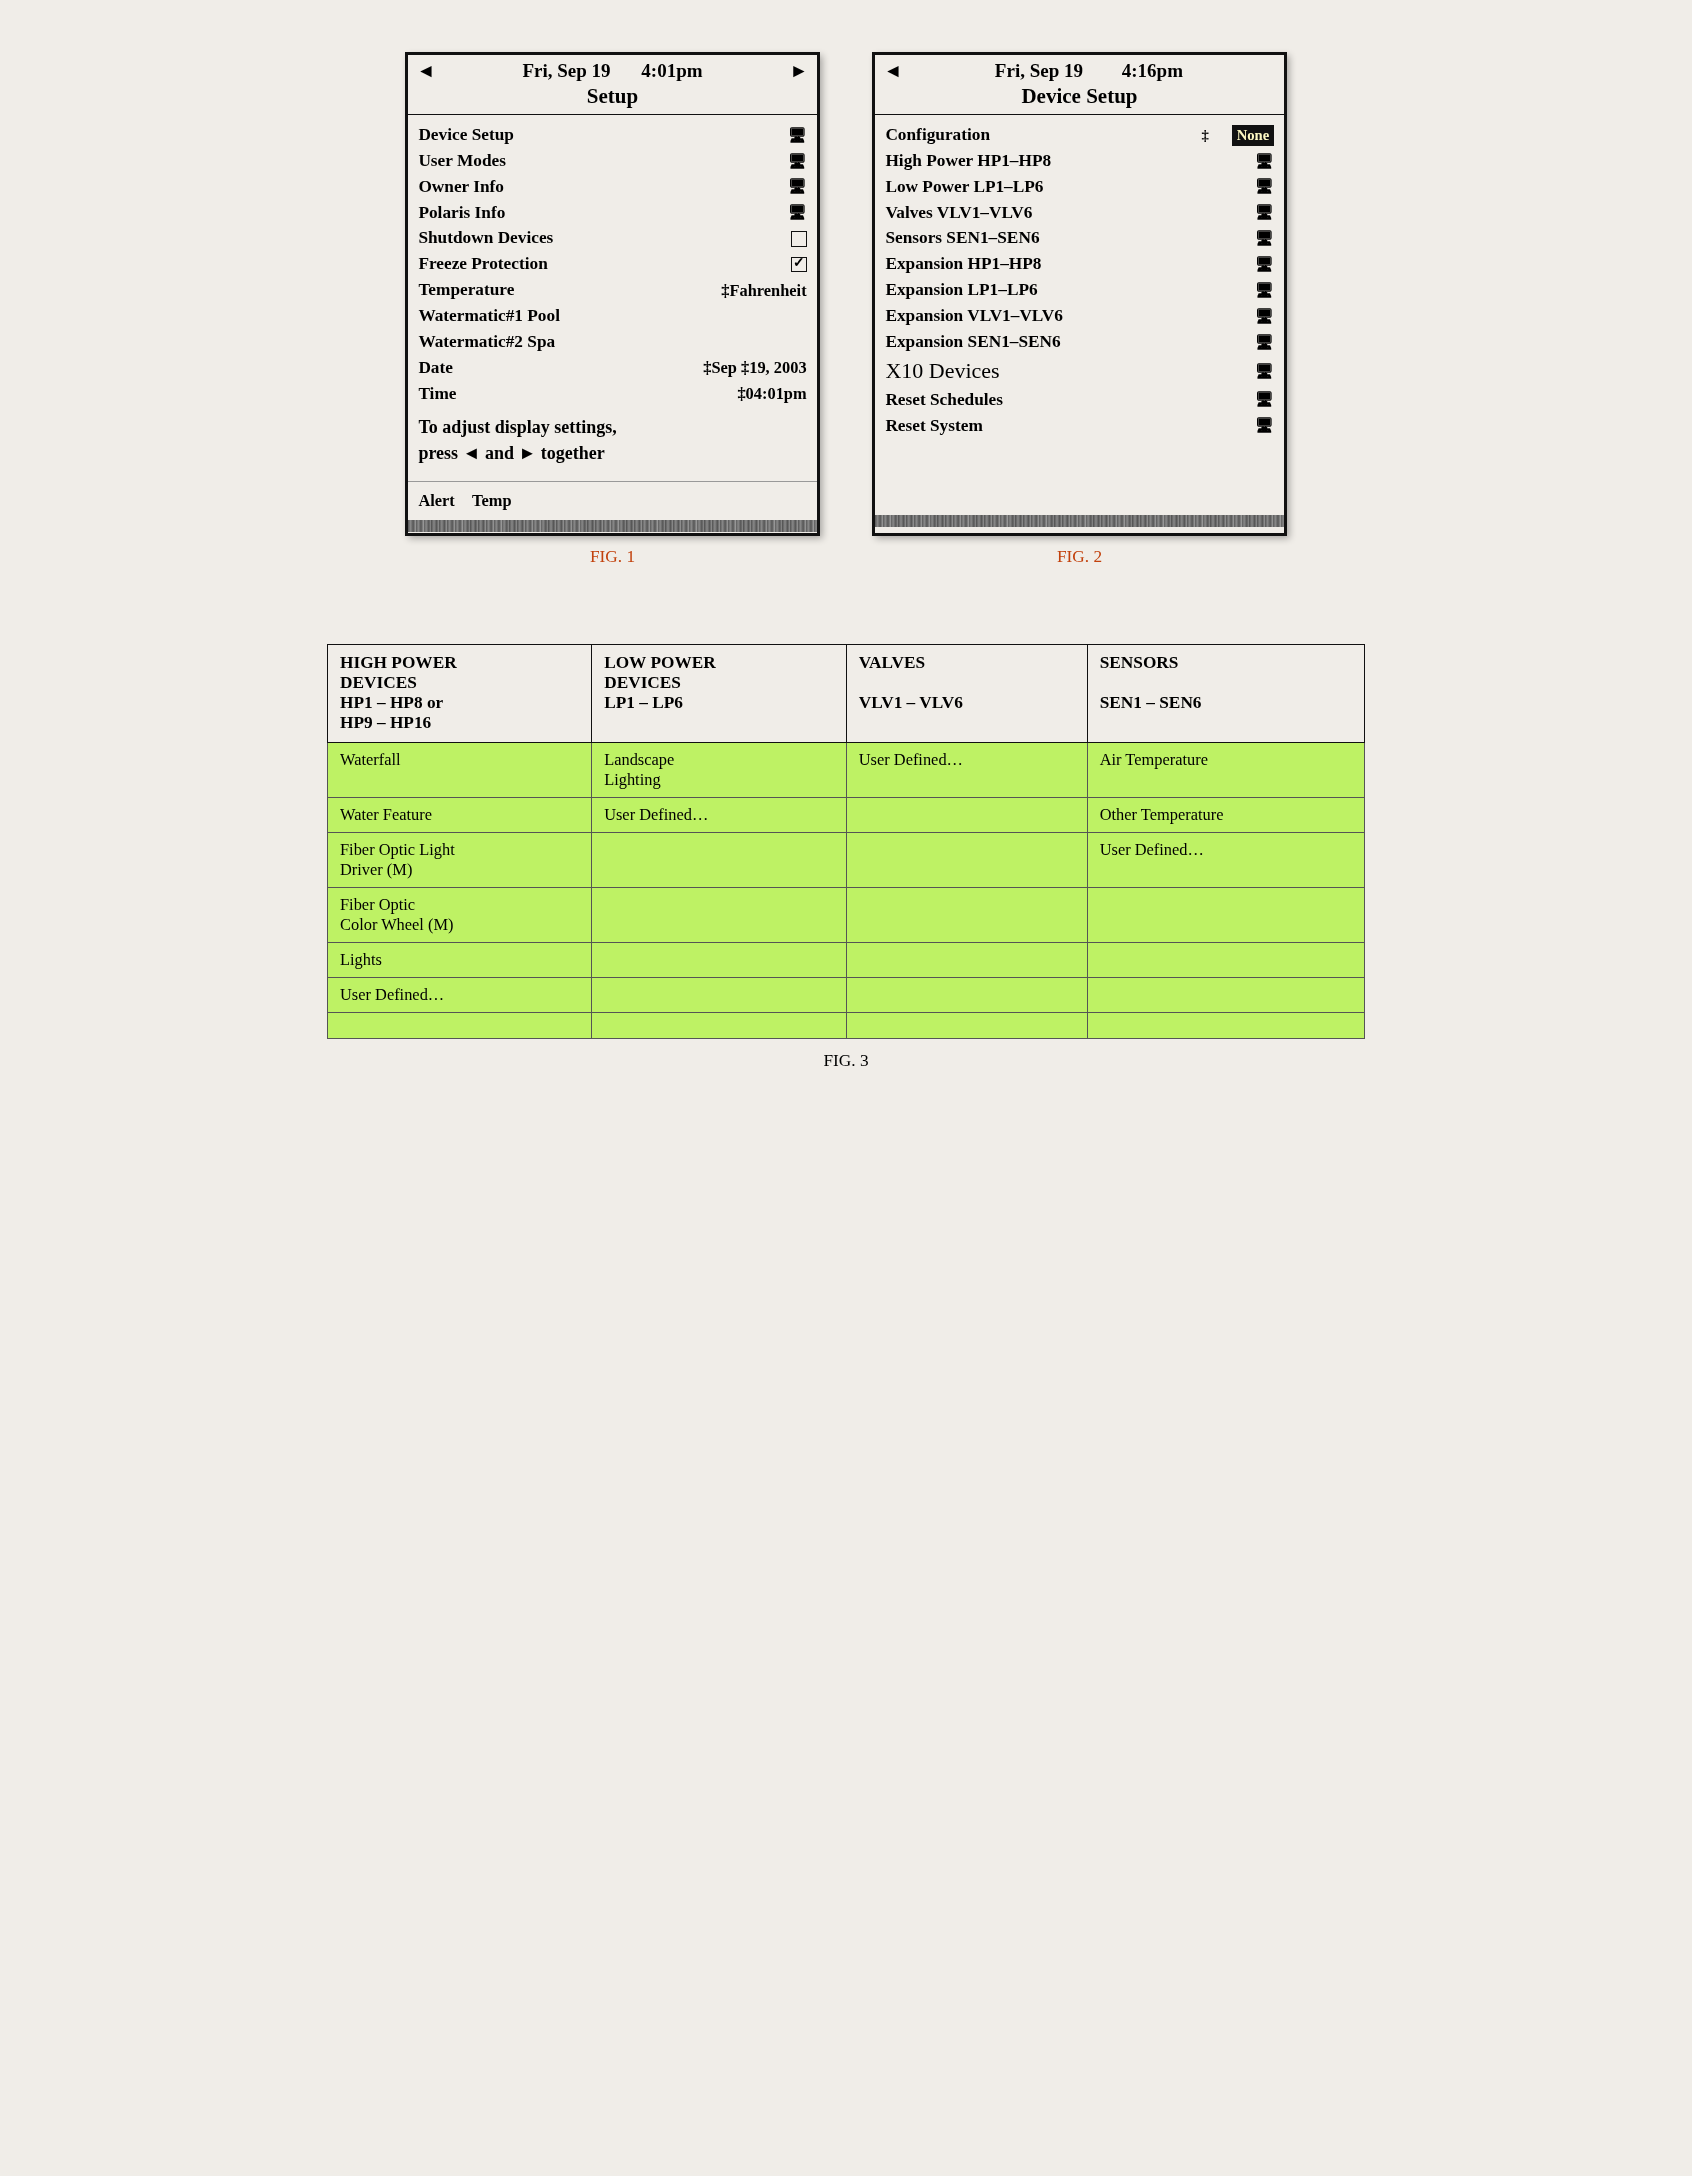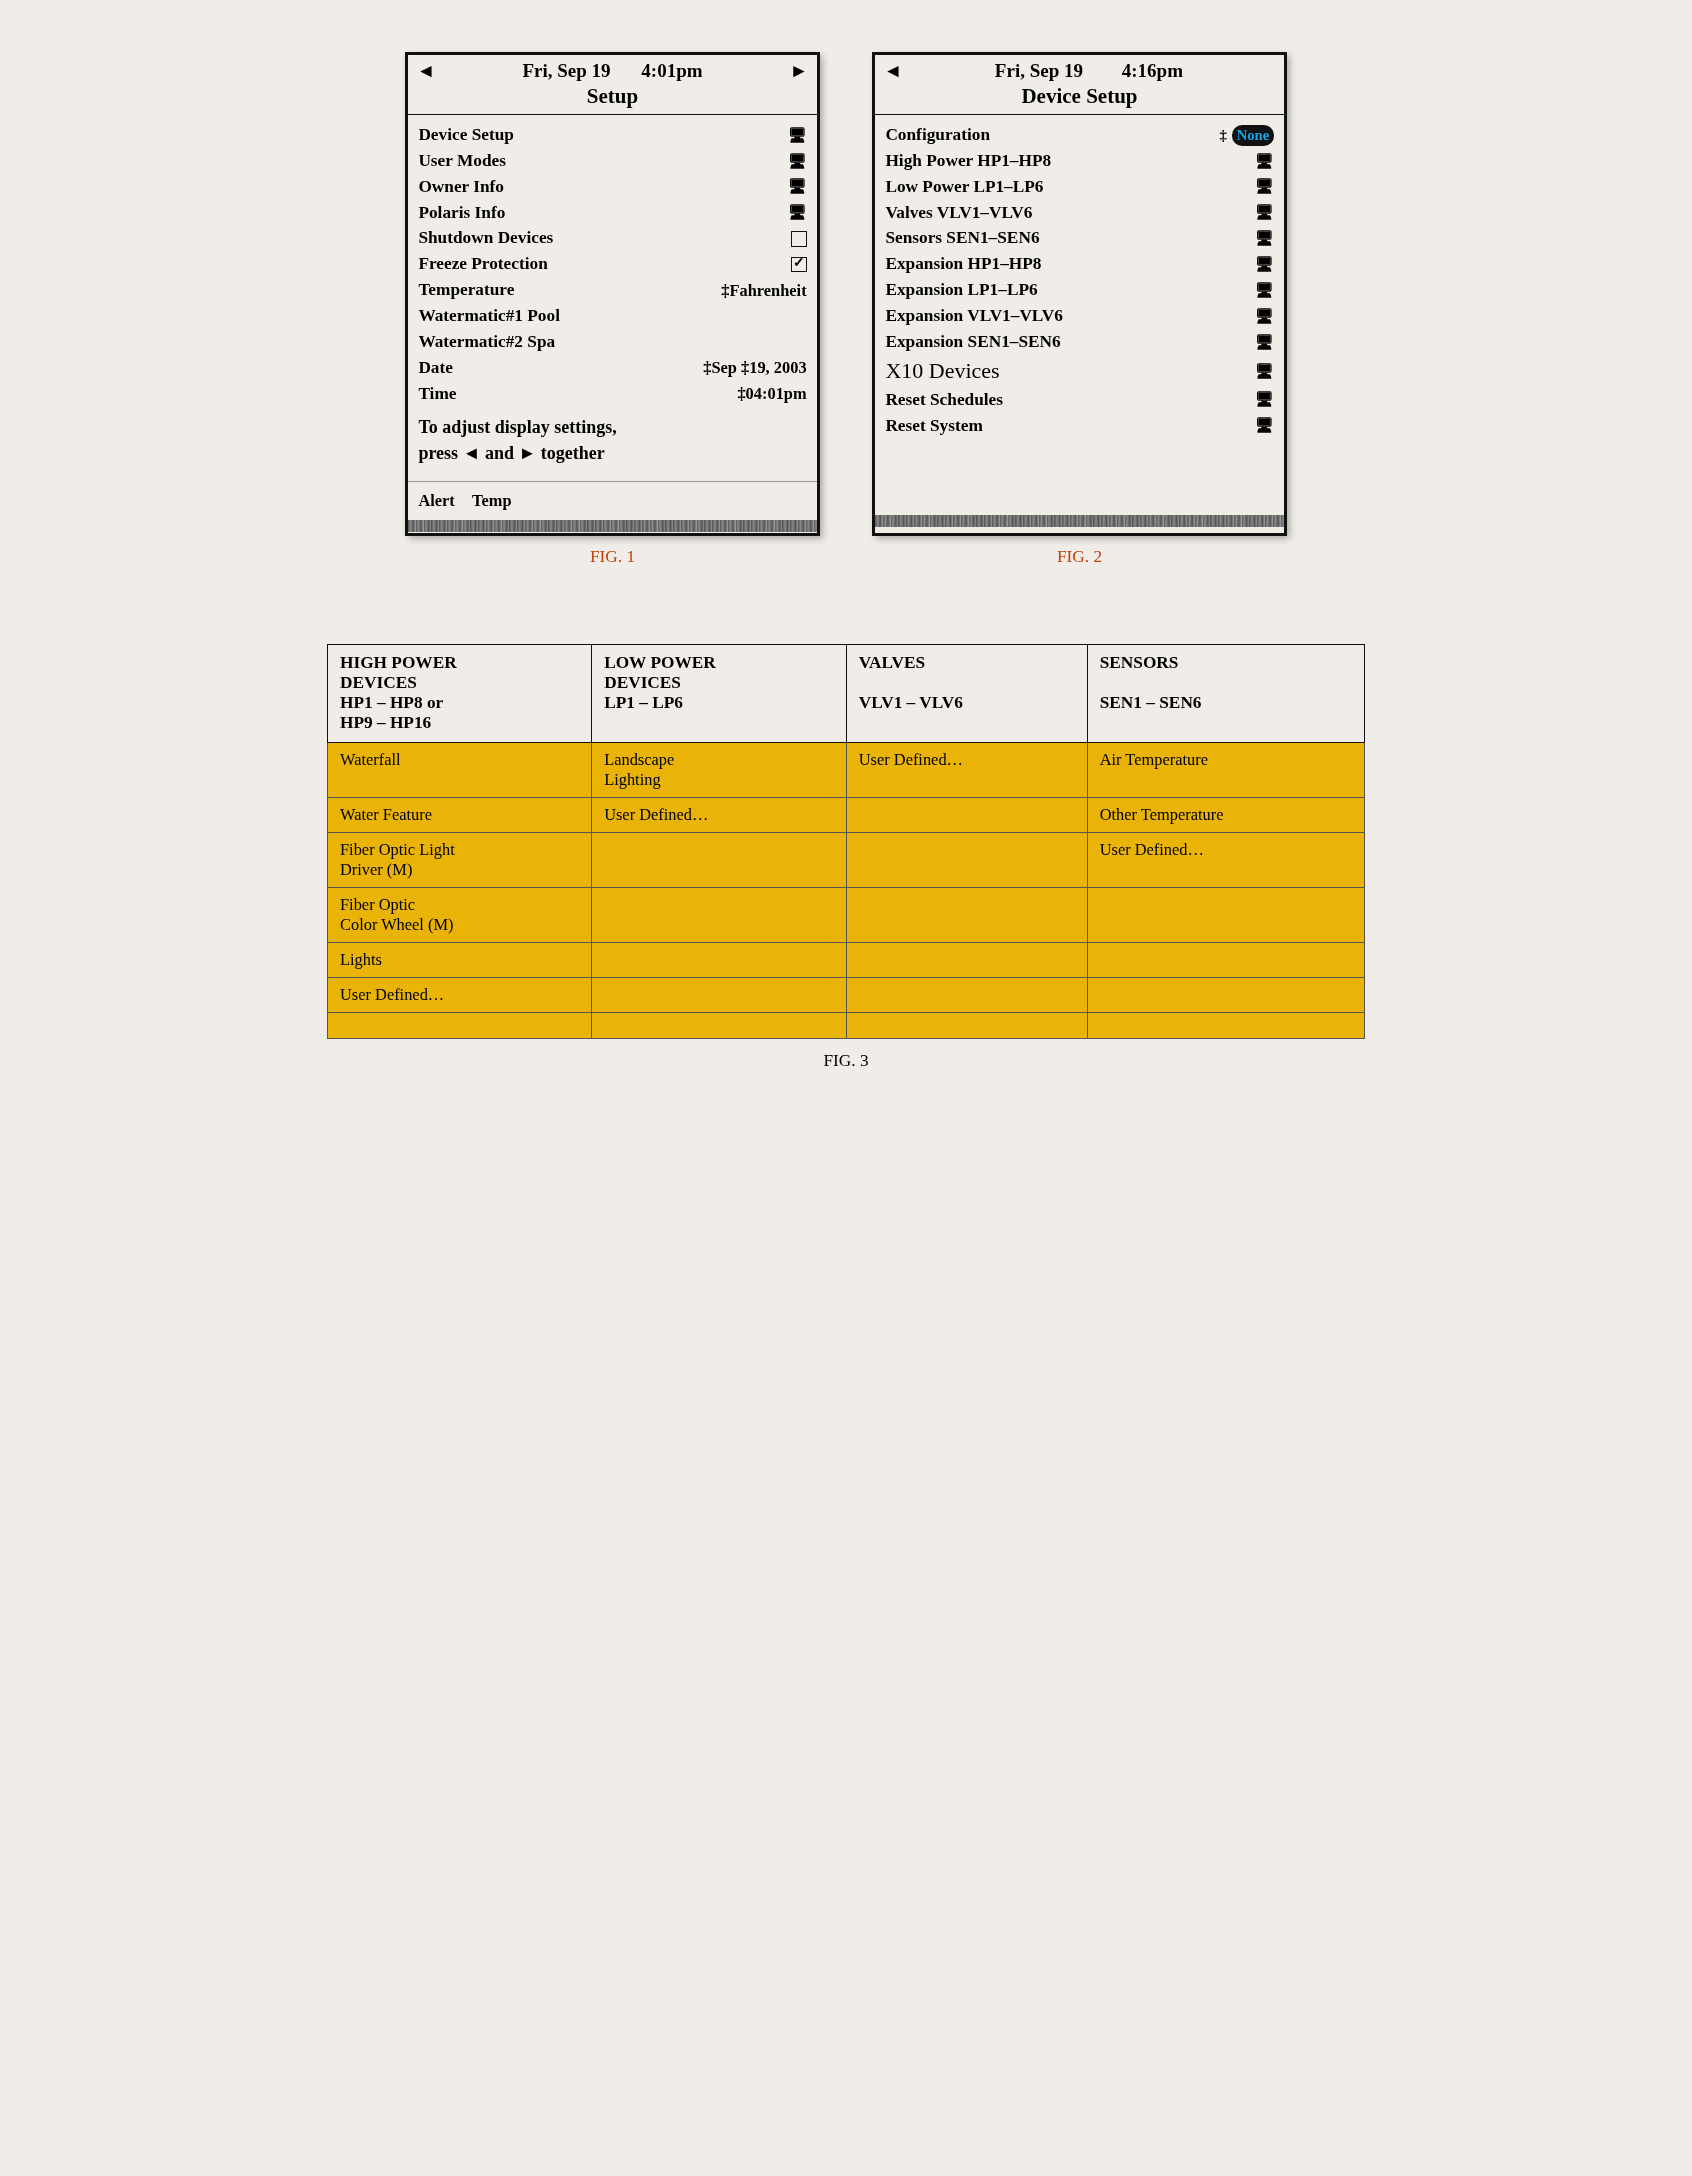--- a/index.html
+++ b/index.html
@@ -153,26 +153,25 @@
       padding: 1.7px 0;
       line-height: 1.3;
     }
 
     .config-icon {
       font-size: 14.7px;
     }
 
     .none-badge {
       background: #111;
-      color: #0ea5e9;
+      color: #fef9c3;
       font-size: 14.7px;
       font-weight: bold;
       padding: 0.9px 4.3px;
-      margin-left: 2px;
-      border-radius: 10px;
+      margin-left: 20px;
     }
 
     
     .fig-label {
       font-size: 17.3px;
       font-family: 'Times New Roman', Times, serif;
       text-align: center;
       margin-top: 10.4px;
       color: #c2410c;
     }
@@ -203,21 +202,21 @@
       vertical-align: top;
       text-align: left;
       background: #f0ede8;
     }
 
     .devices-table td {
       border: 0.9px solid #555;
       padding: 7px 12px;
       vertical-align: top;
       text-align: left;
-      background: #eab308;
+      background: #bef264;
       font-size: 16.4px;
     }
 
     .devices-table tr:first-child th {
       border: 1.7px solid #111;
     }
 
     .fig3-label {
       text-align: center;
       font-size: 17.3px;

